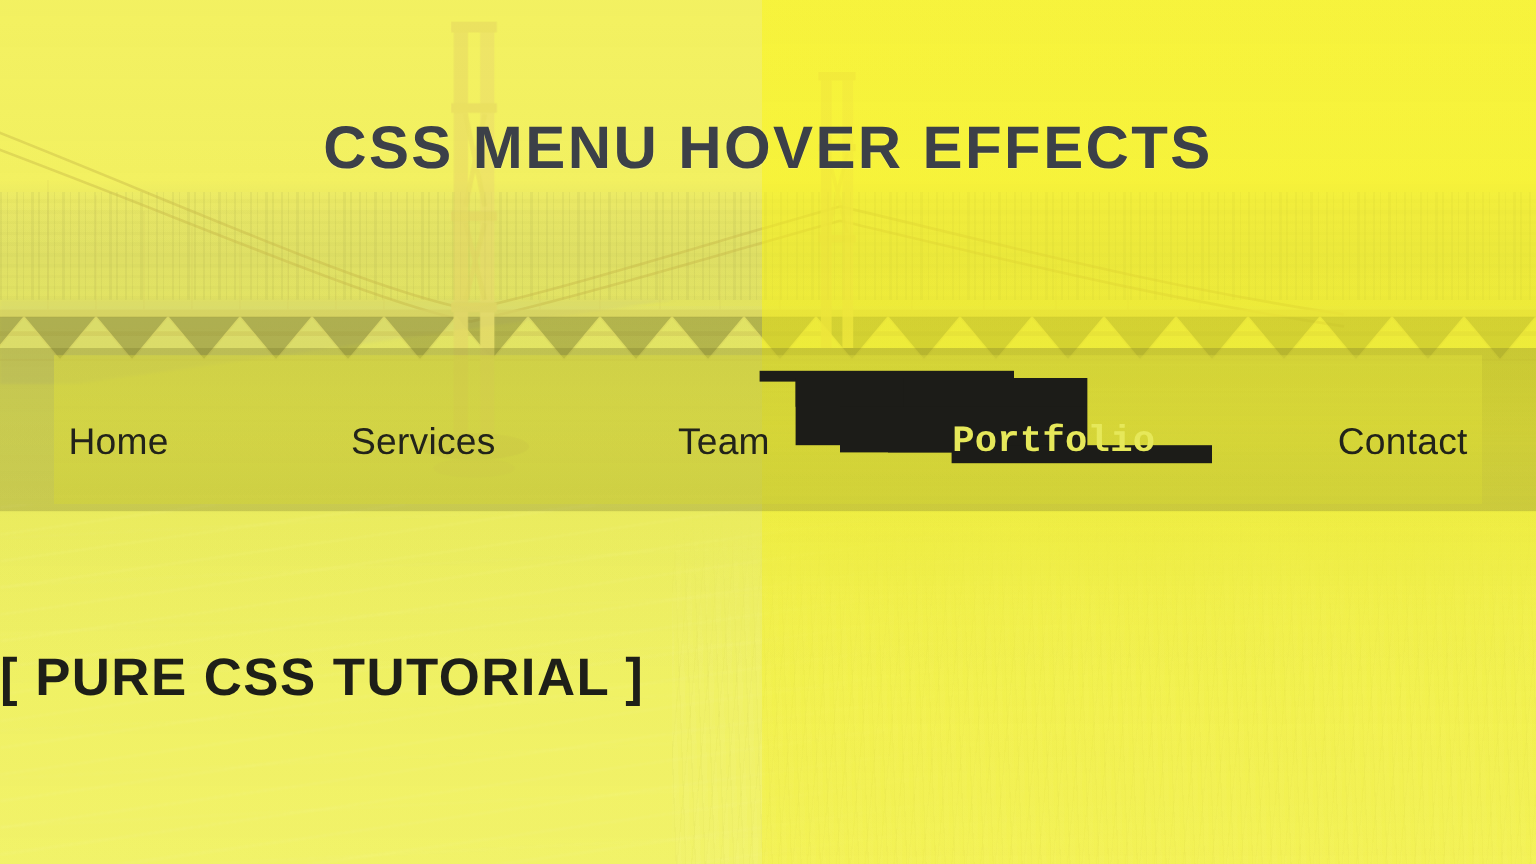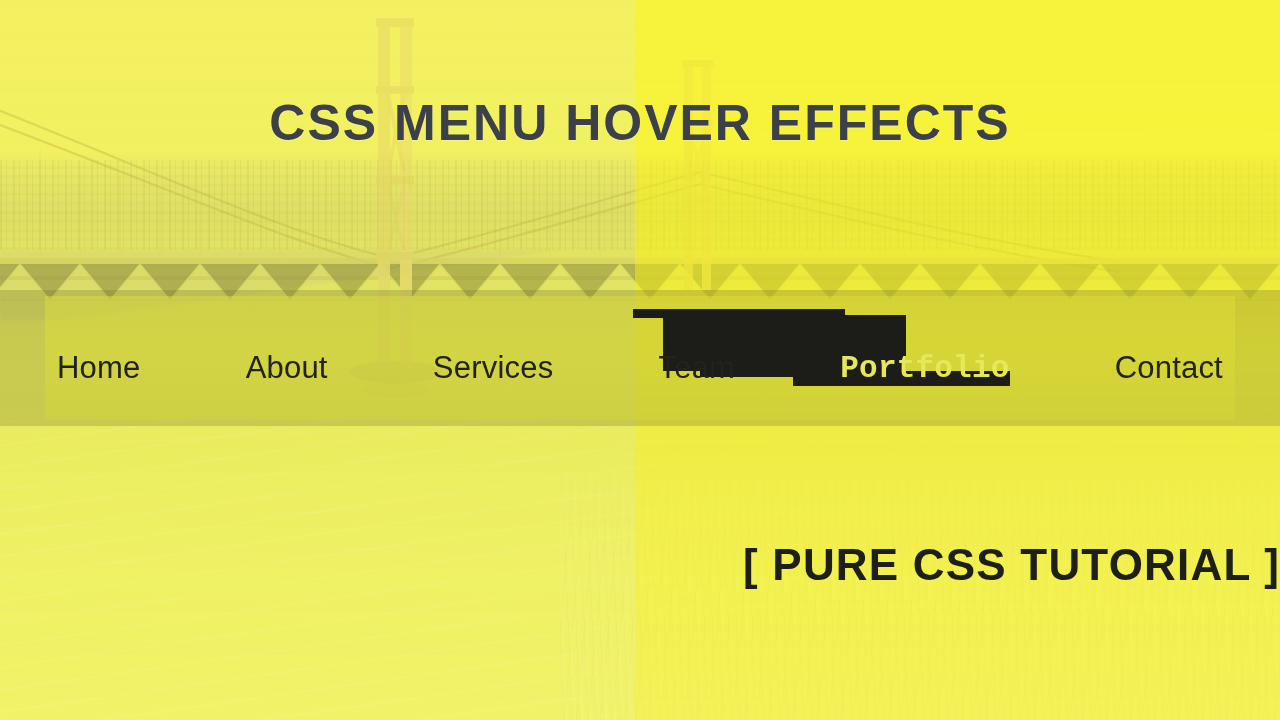--- a/index.html
+++ b/index.html
@@ -224,21 +224,21 @@
   }
   .nav-item.partial-blob {
     z-index: 4;
   }
 
   
   .subtitle {
     position: absolute;
     left: 0; right: 0;
     top: 543px;
-    text-align: right;
+    text-align: left;
     font-size: 44px;
     font-weight: bold;
     letter-spacing: 1.2px;
     color: #1e1f18;
     line-height: 1;
     white-space: nowrap;
   }
 </style>
 </head>
 <body>
@@ -354,21 +354,20 @@
         <rect x="740" y="315" width="166" height="62"></rect>
         <rect x="663" y="315" width="90" height="56"></rect>
         <rect x="700" y="339" width="206" height="38"></rect>
         <rect x="793" y="371" width="217" height="15"></rect>
       </g>
     </svg>
   </div>
 
   <div class="nav-items">
     <span class="nav-item">Home</span>
-    <span class="nav-item">About</span>
     <span class="nav-item">Services</span>
     <span class="nav-item partial-blob">Team</span>
     <span class="nav-item on-blob">Portfolio</span>
     <span class="nav-item">Contact</span>
   </div>
 
   <div class="subtitle">[ PURE CSS TUTORIAL ]</div>
 
 </div>
 

